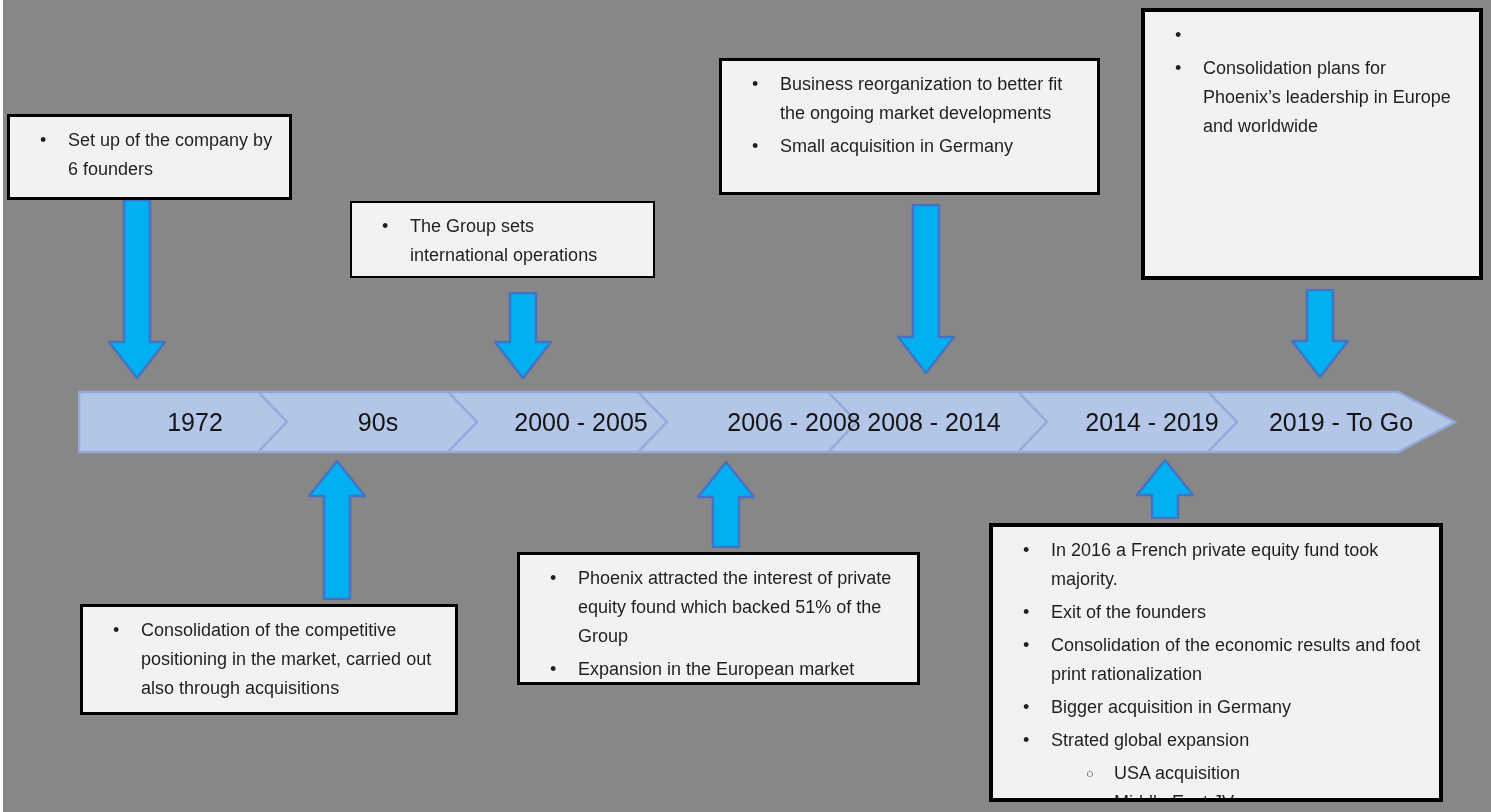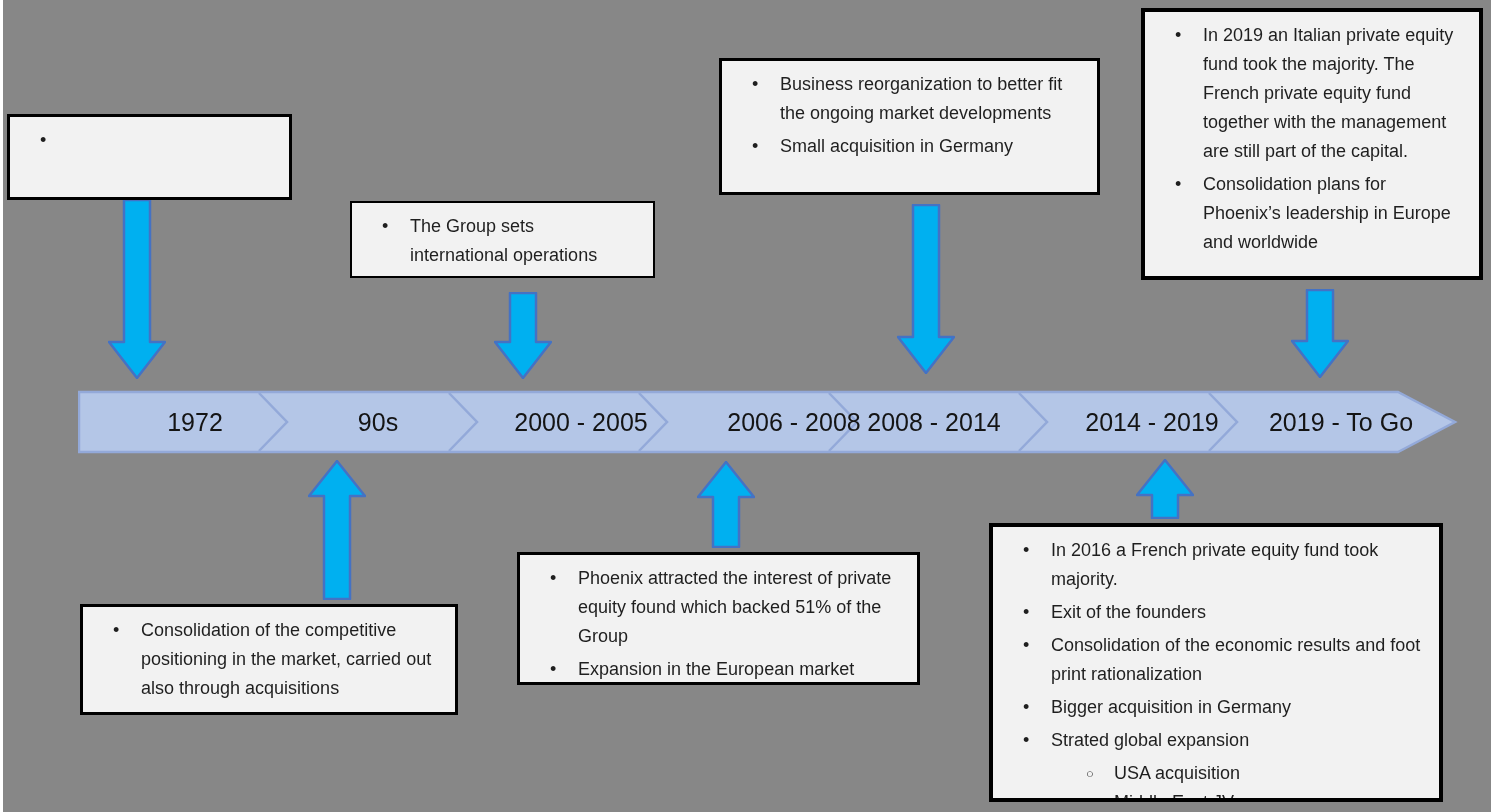--- a/index.html
+++ b/index.html
@@ -79,20 +79,21 @@
 <svg class="arrow" style="left:697px;top:461px" width="58" height="87" viewBox="0 0 58 87">
   <polygon points="29,1 57,36 42,36 42,86 16,86 16,36 1,36"></polygon>
 </svg>
 <svg class="arrow" style="left:1136px;top:459px" width="58" height="60" viewBox="0 0 58 60">
   <polygon points="29,1 57,36 42,36 42,59 16,59 16,36 1,36"></polygon>
 </svg>
 
 <div class="box bw3" style="left:7px;top:114px;width:285px;height:86px">
   <div class="bullet">
     <span class="marker">•</span>
+    <span class="bt"><b>Set up</b><span> of the company by 6 founders</span></span>
   </div>
 </div>
 
 <div class="box bw2 pad-r" style="left:350px;top:201px;width:305px;height:77px">
   <div class="bullet">
     <span class="marker">•</span>
     <span class="bt"><span>The Group sets international </span><b>operations</b></span>
   </div>
 </div>
 
@@ -103,21 +104,20 @@
   </div>
   <div class="bullet">
     <span class="marker">•</span>
     <span class="bt"><span>Small </span><b>acquisition</b><span> in Germany</span></span>
   </div>
 </div>
 
 <div class="box bw4" style="left:1141px;top:8px;width:342px;height:272px;padding-right:18px">
   <div class="bullet">
     <span class="marker">•</span>
-    <span class="bt"><span>In 2019 an Italian private equity fund took the majority. The French private equity fund together with the management are still part of the capital.</span></span>
   </div>
   <div class="bullet">
     <span class="marker">•</span>
     <span class="bt"><span>Consolidation plans for Phoenix’s </span><b>leadership in Europe and worldwide</b></span>
   </div>
 </div>
 
 <div class="box bw3" style="left:80px;top:604px;width:378px;height:111px">
   <div class="bullet">
     <span class="marker">•</span>

